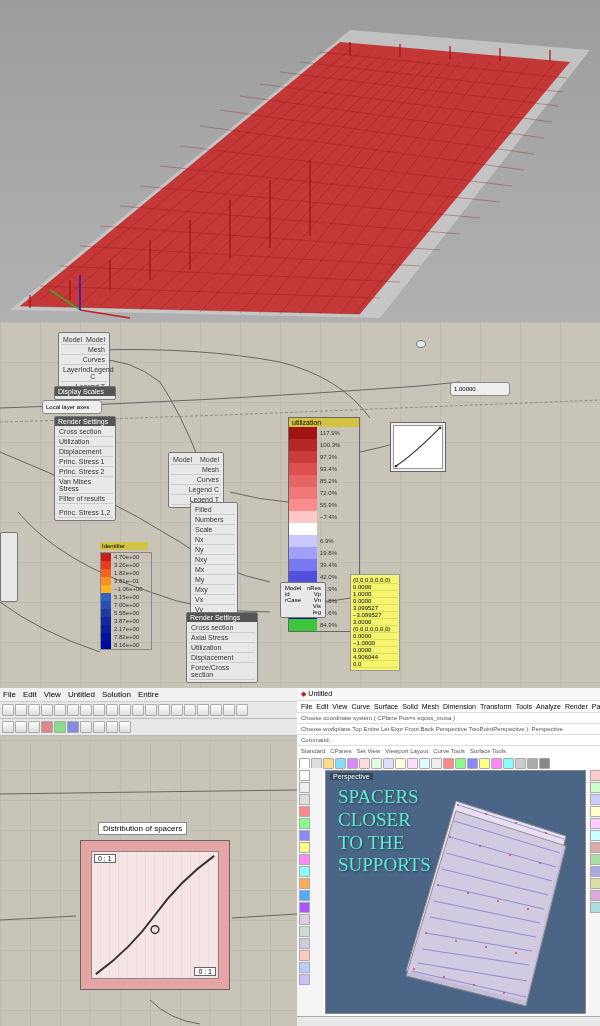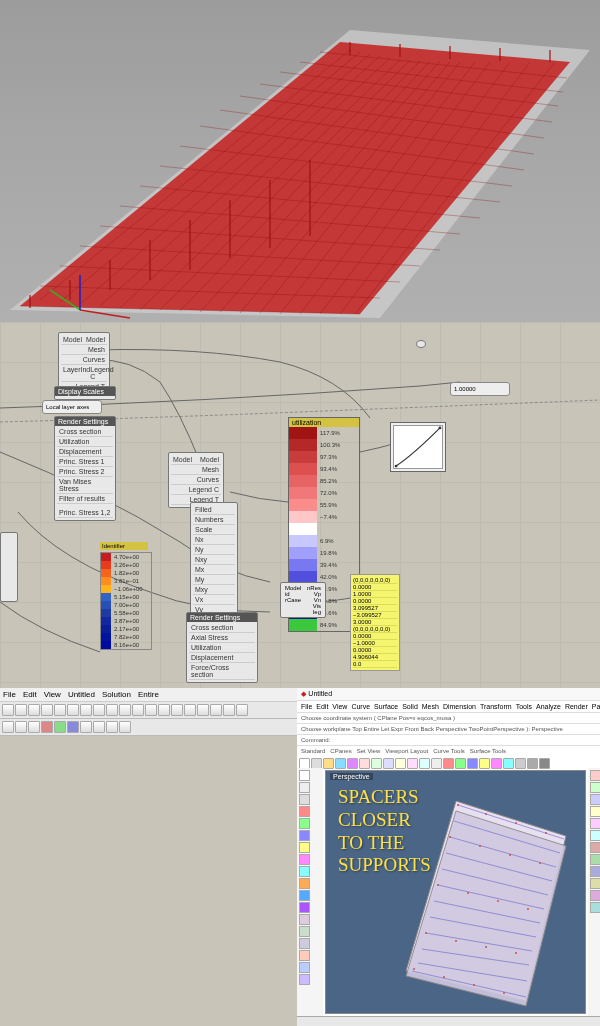--- a/index.html
+++ b/index.html
@@ -246,21 +246,21 @@
 .right-viewport {
   flex: 1;
   background: #4a6585;
   position: relative;
   border: 1px solid #888;
   margin: 2px;
 }
 .viewport-text {
   position: absolute;
   top: 15px; left: 12px;
-  color: #fde047;
+  color: #5eead4;
   font-family: 'Times New Roman', serif;
   font-size: 19px;
   line-height: 1.2;
   text-shadow: 1px 1px 2px rgba(0,0,0,0.4);
 }
 .wire {
   stroke: #666;
   stroke-width: 1;
   fill: none;
 }
@@ -660,20 +660,39 @@
       <span class="tbtn"></span>
         <span class="tbtn"></span>
         <span class="tbtn"></span>
         <span class="tbtn c1"></span>
         <span class="tbtn c2"></span>
         <span class="tbtn c3"></span>
         <span class="tbtn"></span>
         <span class="tbtn"></span>
         <span class="tbtn"></span>
         <span class="tbtn"></span>
+    </div>
+    <div class="left-canvas">
+      <svg style="position:absolute;top:0;left:0;width:100%;height:100%;pointer-events:none">
+        <path class="wire" d="M 0,54 Q 140,52 297,50"></path>
+        <path class="wire" d="M 0,180 Q 40,178 76,176"></path>
+        <path class="wire" d="M 232,178 Q 264,176 297,174"></path>
+        <path class="wire" d="M 150,260 Q 170,280 200,284"></path>
+      </svg>
+      <div class="dist-label">Distribution of spacers</div>
+      <div class="dist-graph">
+        <div class="dist-inner">
+          <div class="dist-badge" style="top:2px;left:2px">0 : 1</div>
+          <div class="dist-badge" style="bottom:2px;right:2px">0 : 1</div>
+          <svg style="position:absolute;top:0;left:0;width:100%;height:100%" viewBox="0 0 130 130">
+            <path d="M 4 126 Q 40 100 65 65 Q 90 30 126 4" stroke="#333" stroke-width="2" fill="none"></path>
+            <circle cx="65" cy="80" r="4" fill="none" stroke="#333" stroke-width="1.5"></circle>
+          </svg>
+        </div>
+      </div>
     </div>
   </div>
 
   <div class="panel3-right">
     <div class="right-header">
       <span style="color:#c41e1e">◆</span> <span>Untitled</span>
     </div>
     <div class="right-menubar">
       <span>File</span>
       <span>Edit</span>

